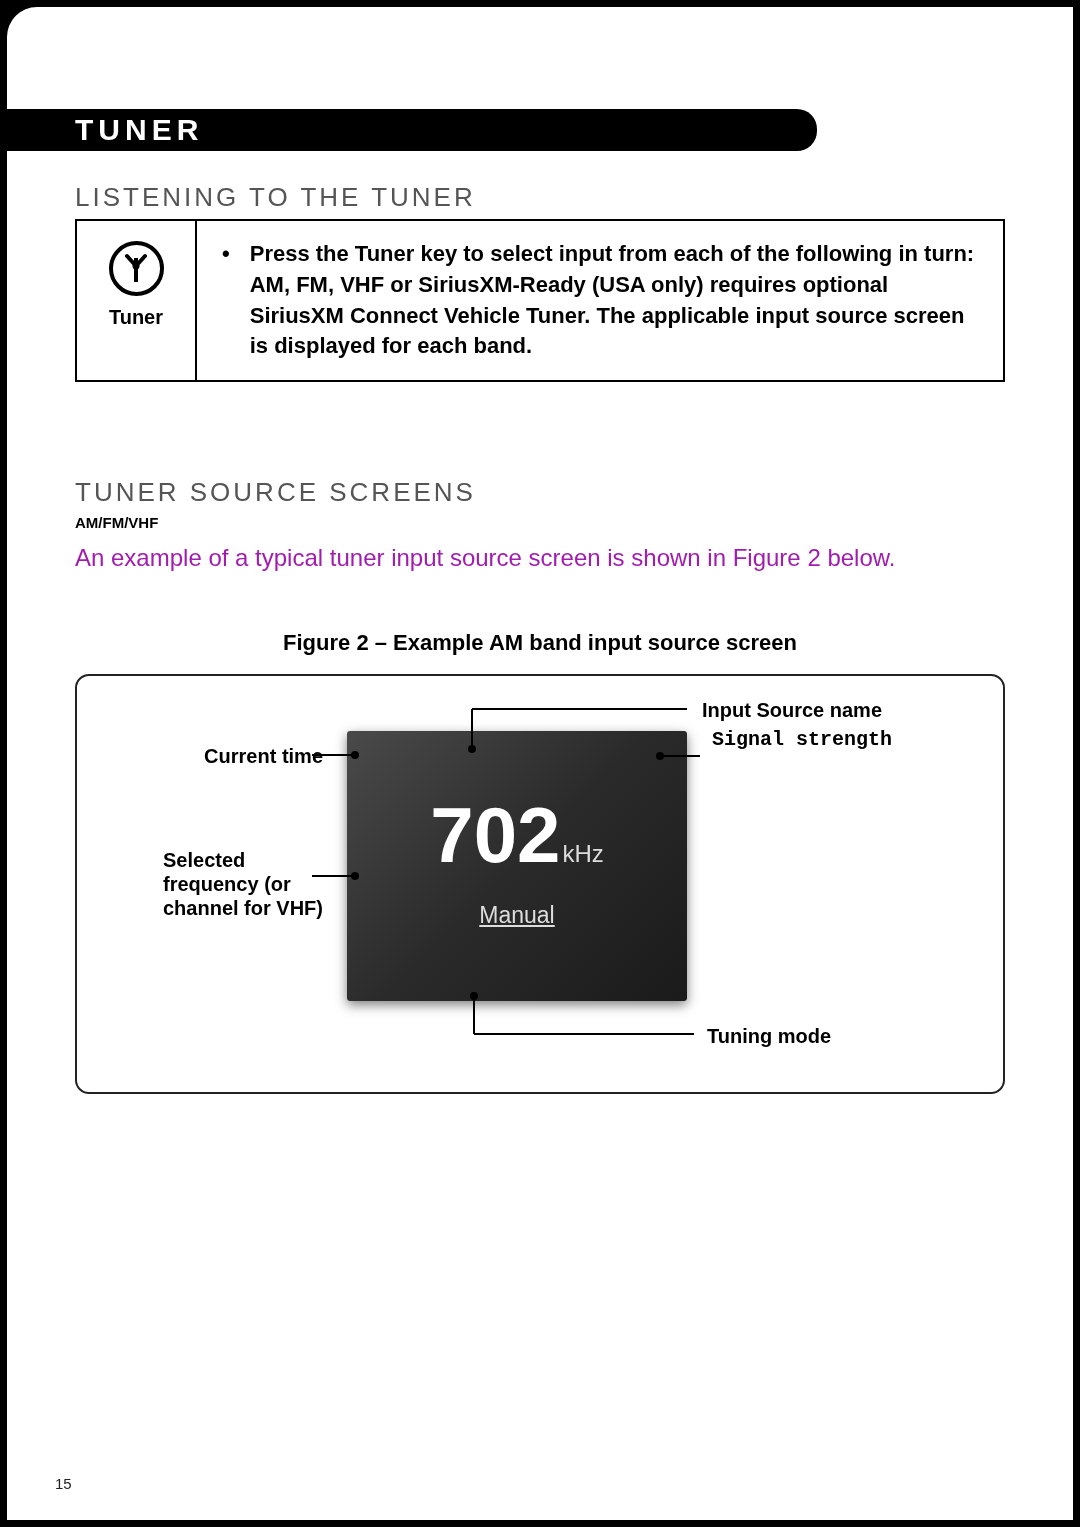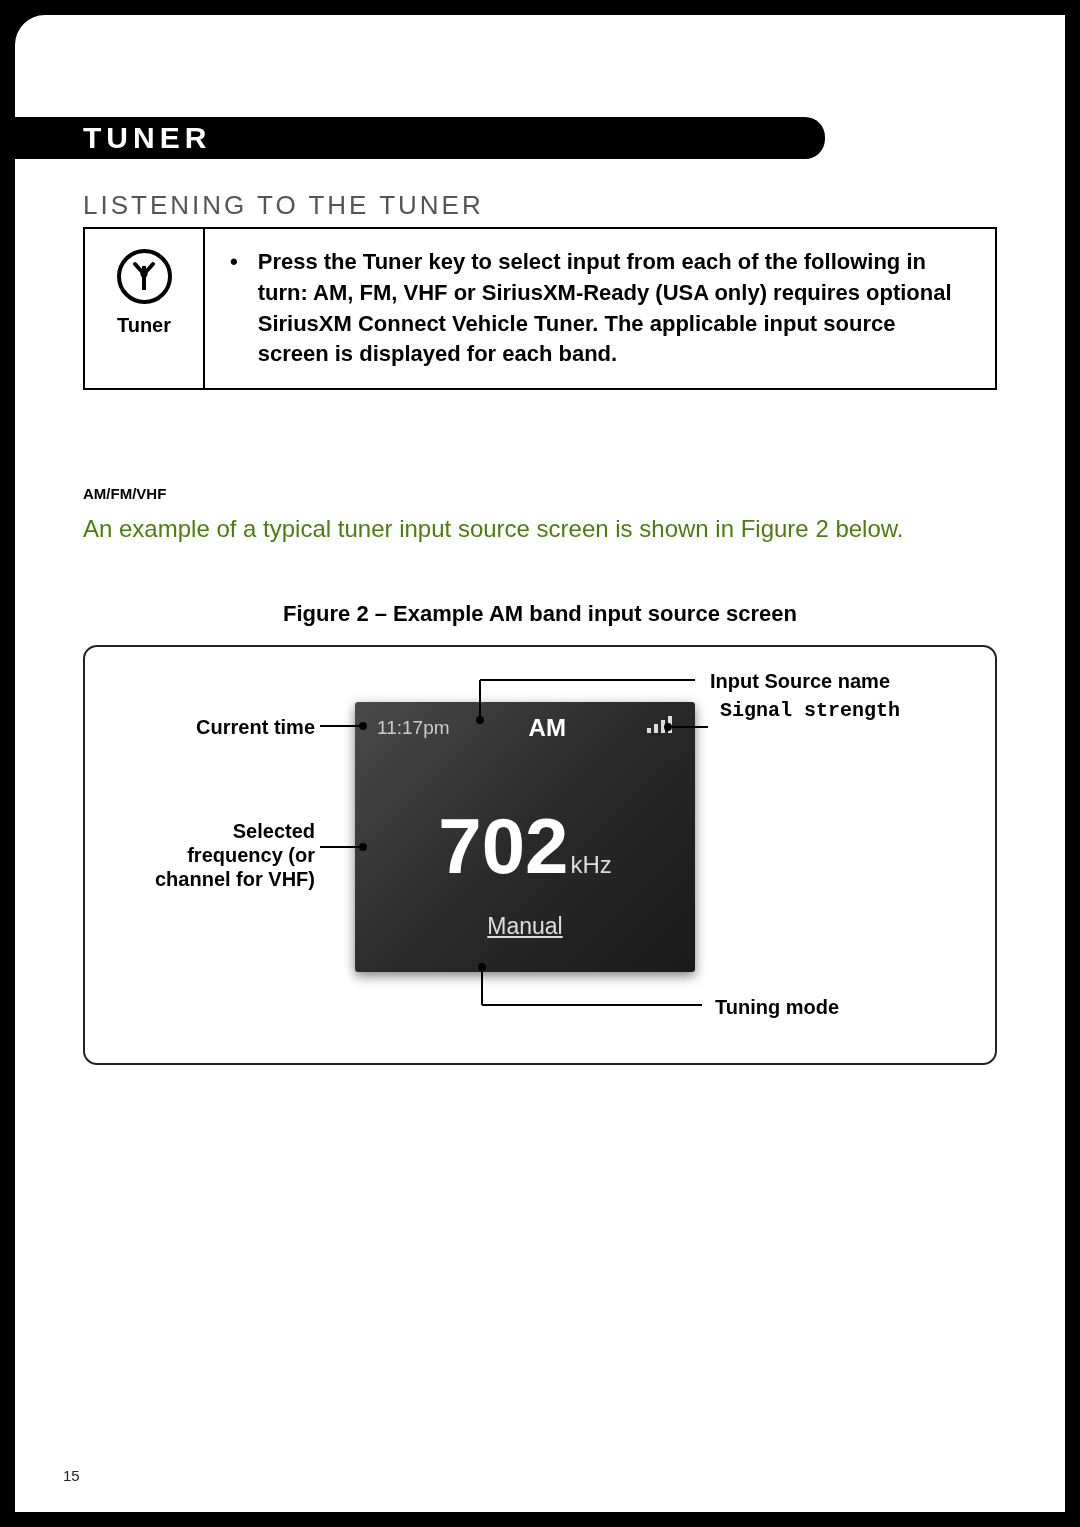--- a/index.html
+++ b/index.html
@@ -12,21 +12,21 @@
       background: #000;
       width: 1080px;
       height: 1527px;
       font-family: Arial, Helvetica, sans-serif;
       position: relative;
     }
     
     .page-container {
       width: 100%;
       height: 100%;
-      padding: 15px;
+      padding: 7px;
     }
     
     .page-inner {
       width: 100%;
       height: 100%;
       background: #fff;
       border-radius: 30px 0 0 0;
       position: relative;
       overflow: hidden;
     }
@@ -120,21 +120,21 @@
     }
     
     .bullet-text {
       font-weight: 900;
       font-size: 22px;
       line-height: 1.4;
     }
     
     .body-text {
       font-size: 24px;
-      color: #4d7c0f;
+      color: #a21caf;
       margin-bottom: 55px;
       line-height: 1.4;
     }
     
     .section-heading-am {
       font-size: 15px;
       font-weight: 900;
       color: #000;
       margin-bottom: 10px;
     }
@@ -225,21 +225,21 @@
       font-size: 20px;
       color: #000;
       line-height: 1.2;
     }
     
     .callout-label.right-label {
       text-align: left;
     }
     
     .callout-label.left-label {
-      text-align: right;
+      text-align: left;
     }
     
     .page-number {
       position: absolute;
       bottom: 28px;
       left: 48px;
       font-size: 15px;
       color: #222;
     }
   </style>
@@ -270,40 +270,29 @@
           <div class="tuner-label">Tuner</div>
         </div>
         <div class="info-right">
           <div class="bullet-row">
             <div class="bullet-point">•</div>
             <div class="bullet-text">Press the Tuner key to select input from each of the following in turn: AM, FM, VHF or SiriusXM-Ready (USA only) requires optional SiriusXM Connect Vehicle Tuner. The applicable input source screen is displayed for each band.</div>
           </div>
         </div>
       </div>
 
+      <div class="section-subtitle">TUNER SOURCE SCREENS</div>
       <div class="section-heading-am">AM/FM/VHF</div>
       <div class="body-text">An example of a typical tuner input source screen is shown in Figure 2 below.</div>
 
       <div class="figure-caption">Figure 2 – Example AM band input source screen</div>
 
       <div class="figure-box">
 
         <div class="screen-img">
-          <div class="screen-top-row">
-            <span class="screen-time">11:17pm</span>
-            <span class="screen-band">AM</span>
-            <span class="screen-signal">
-              <svg width="28" height="18" viewBox="0 0 28 18">
-                <rect x="2" y="12" width="4" height="5" fill="#ddd"></rect>
-                <rect x="9" y="8" width="4" height="9" fill="#ddd"></rect>
-                <rect x="16" y="4" width="4" height="13" fill="#ddd"></rect>
-                <rect x="23" y="0" width="4" height="17" fill="#ddd"></rect>
-              </svg>
-            </span>
-          </div>
           <div class="screen-freq-row">
             <span class="screen-freq">702</span><span class="screen-freq-unit">kHz</span>
           </div>
           <div class="screen-mode">Manual</div>
         </div>
 
         <svg style="position:absolute; left:395px; top:23px; overflow:visible;" width="230" height="60">
           <circle cx="0" cy="50" r="4" fill="#000"></circle>
           <line x1="0" y1="50" x2="0" y2="10" stroke="#000" stroke-width="2"></line>
           <line x1="0" y1="10" x2="215" y2="10" stroke="#000" stroke-width="2"></line>

